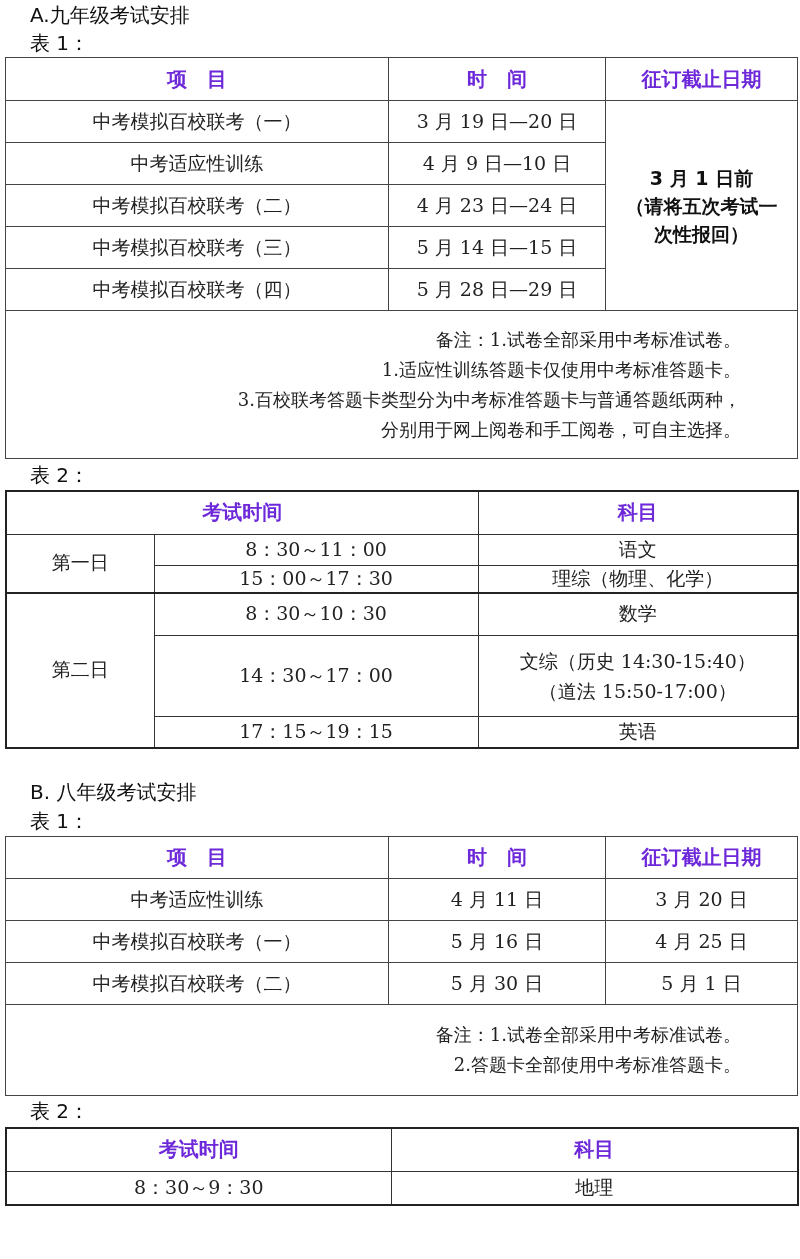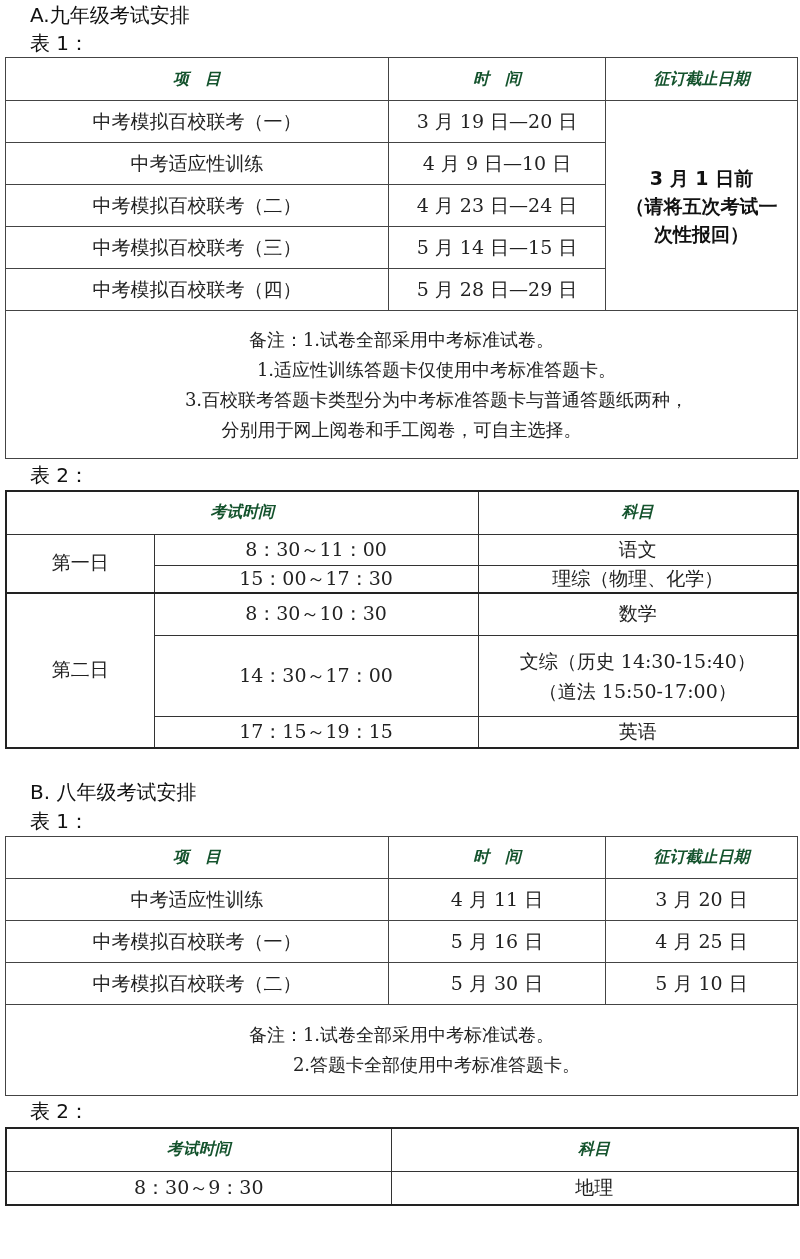--- a/index.html
+++ b/index.html
@@ -16,28 +16,28 @@
   table {
     position: absolute; left: 5px; width: 792px;
     border-collapse: collapse; table-layout: fixed;
   }
   td, th {
     border: 1.5px solid #444; padding: 0; text-align: center; vertical-align: middle;
     font-size: 19px; font-weight: normal; color: #222;
   }
   th {
     font-family: "DejaVu Sans", "Liberation Sans", sans-serif;
-    font-weight: bold; font-size: 16px; color: #14532d; font-style: italic;
+    font-weight: bold; font-size: 20px; color: #6d28d9;
   }
   .bold-cell {
     font-family: "DejaVu Sans", "Liberation Sans", sans-serif;
     font-weight: bold; font-size: 19px; line-height: 28px; color: #111;
   }
   .notes {
-    text-align: center; padding: 10px 56px 10px 56px; font-size: 18px; line-height: 30px;
+    text-align: right; padding: 10px 56px 10px 56px; font-size: 18px; line-height: 30px;
   }
   .note-line { display: block; }
   .indent { padding-left: 70px; }
   .thick-outer { border: 2.5px solid #222; }
   .thick-outer td, .thick-outer th { border-color: #333; }
   .subject-multi { line-height: 30px; }
 </style>
 </head>
 <body>
 
@@ -154,21 +154,21 @@
     <td>3 月 20 日</td>
   </tr>
   <tr style="height:42px;">
     <td>中考模拟百校联考（一）</td>
     <td>5 月 16 日</td>
     <td>4 月 25 日</td>
   </tr>
   <tr style="height:42px;">
     <td>中考模拟百校联考（二）</td>
     <td>5 月 30 日</td>
-    <td>5 月 10 日</td>
+    <td>5 月 1 日</td>
   </tr>
   <tr style="height:91px;">
     <td colspan="3" class="notes">
       <span class="note-line">备注：1.试卷全部采用中考标准试卷。</span>
       <span class="note-line indent">2.答题卡全部使用中考标准答题卡。</span>
     </td>
   </tr>
 </tbody>
   </table>
 

